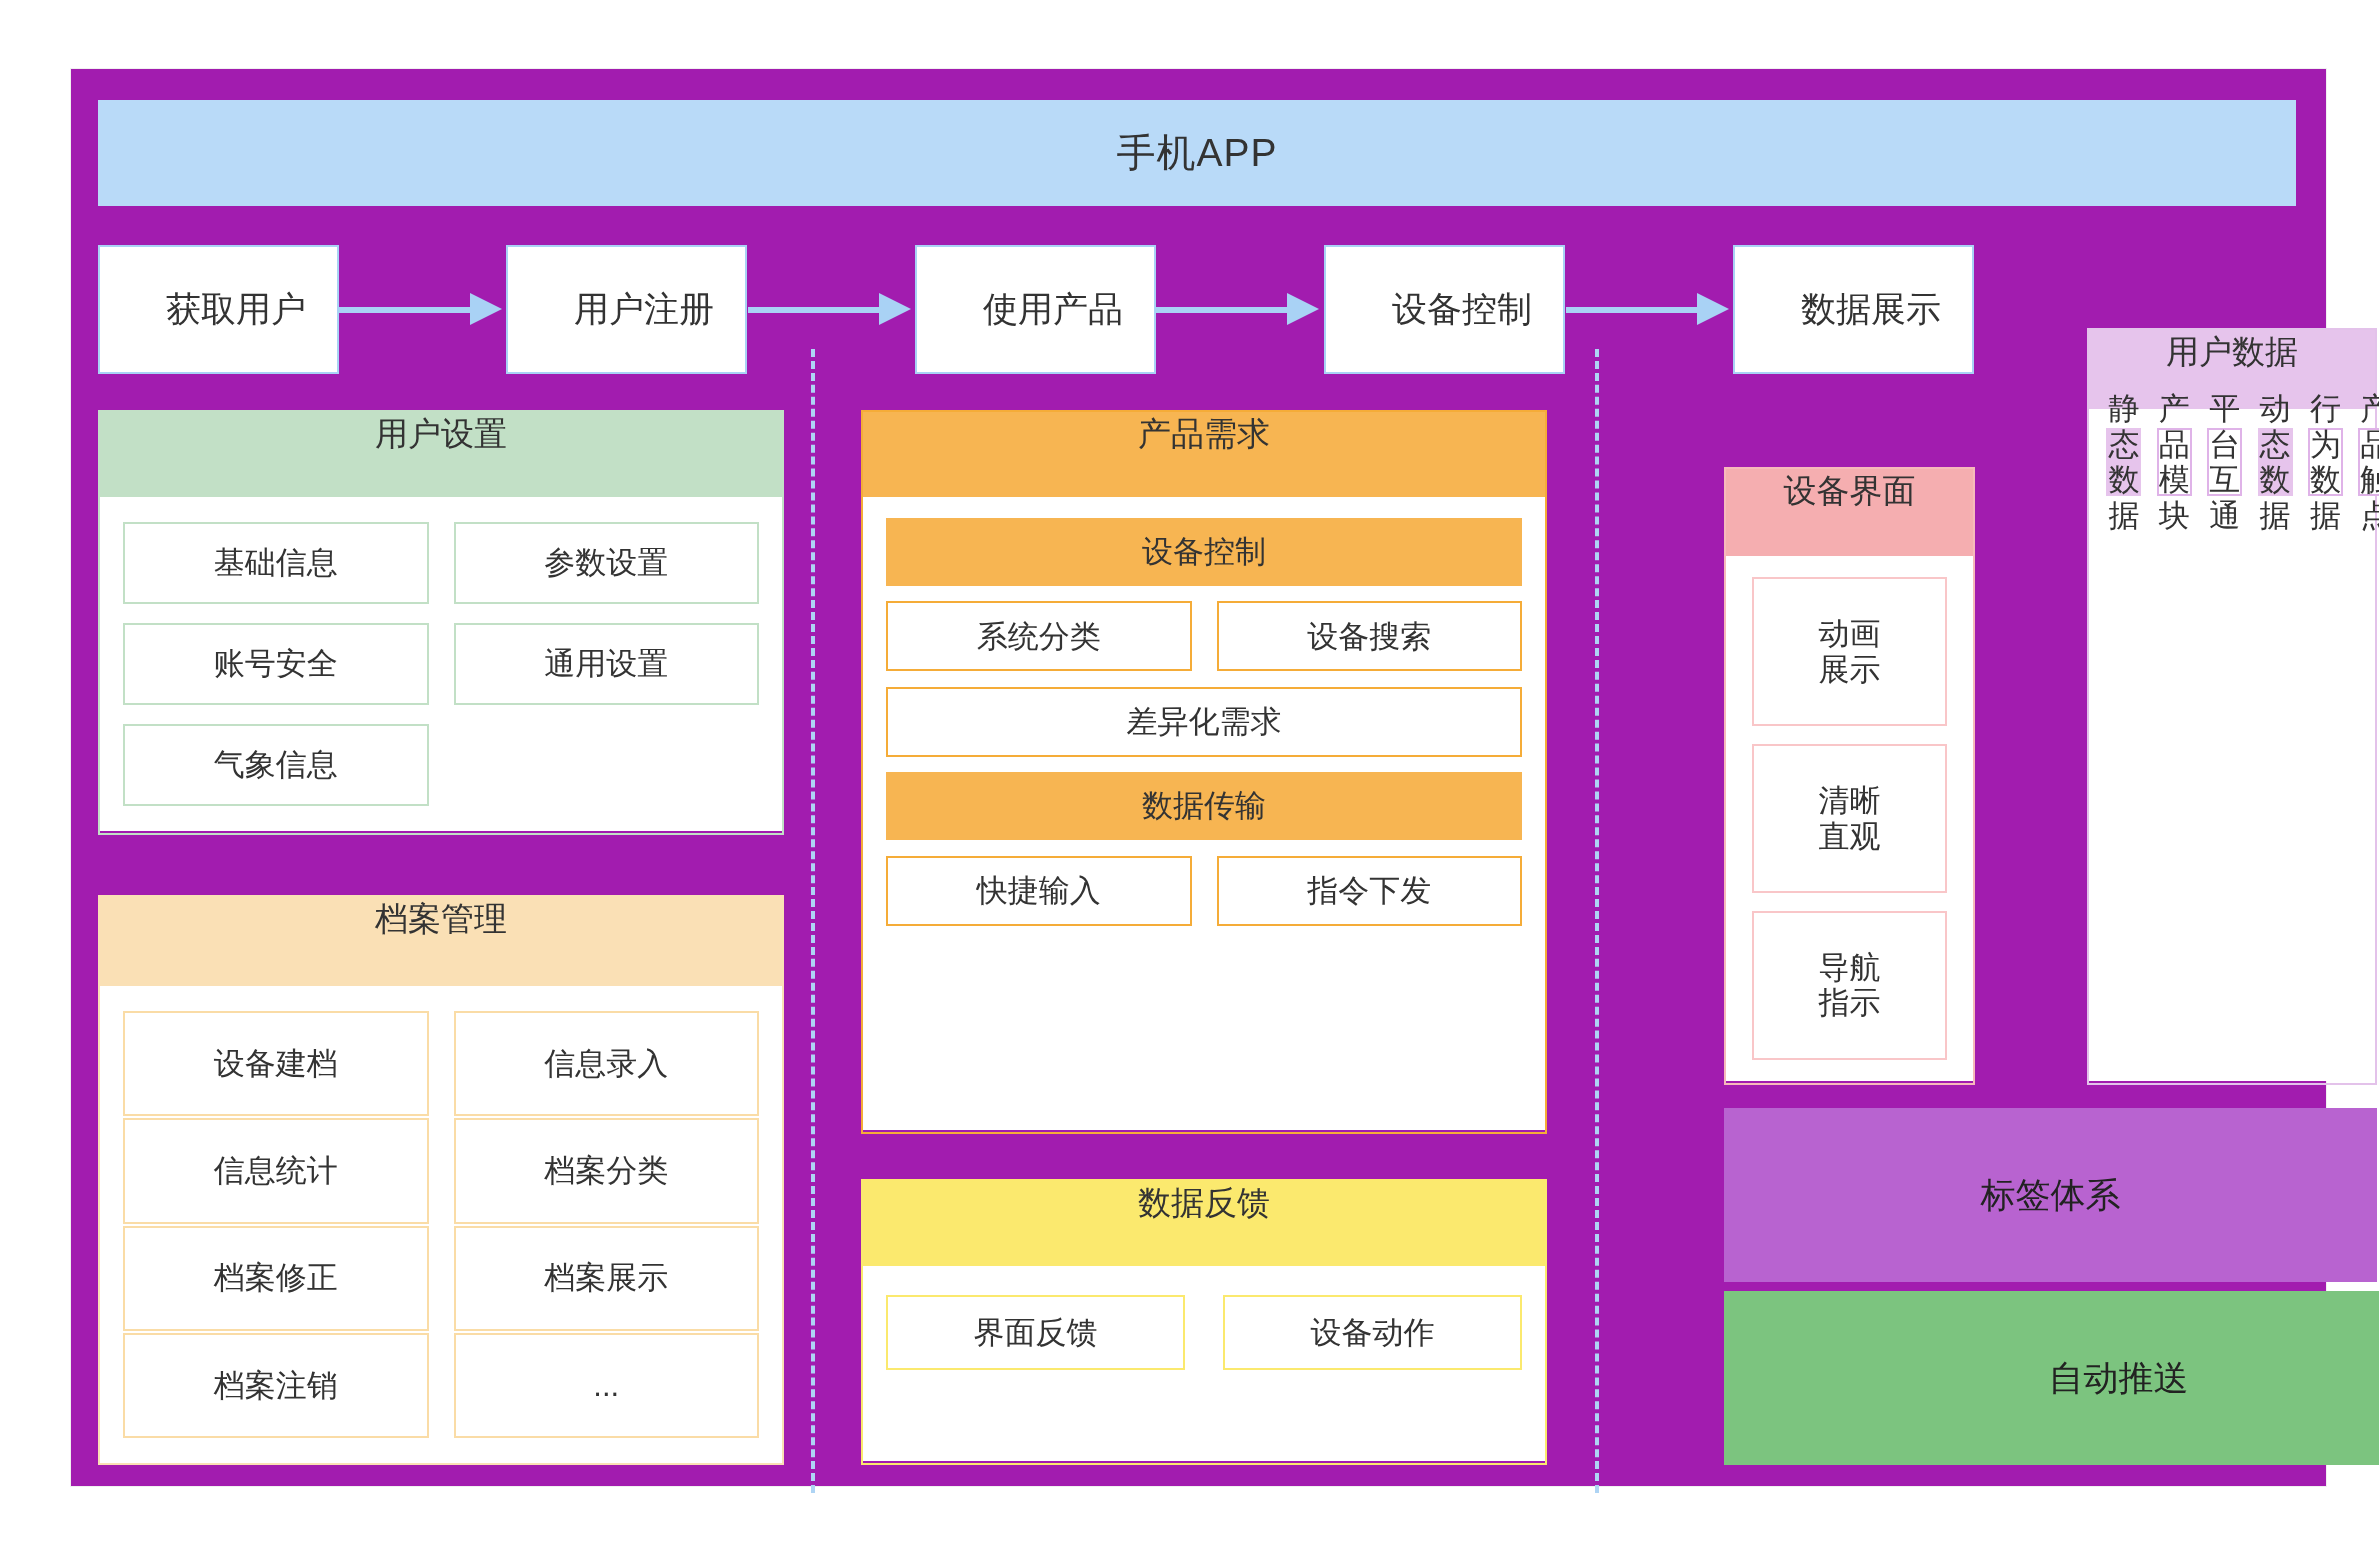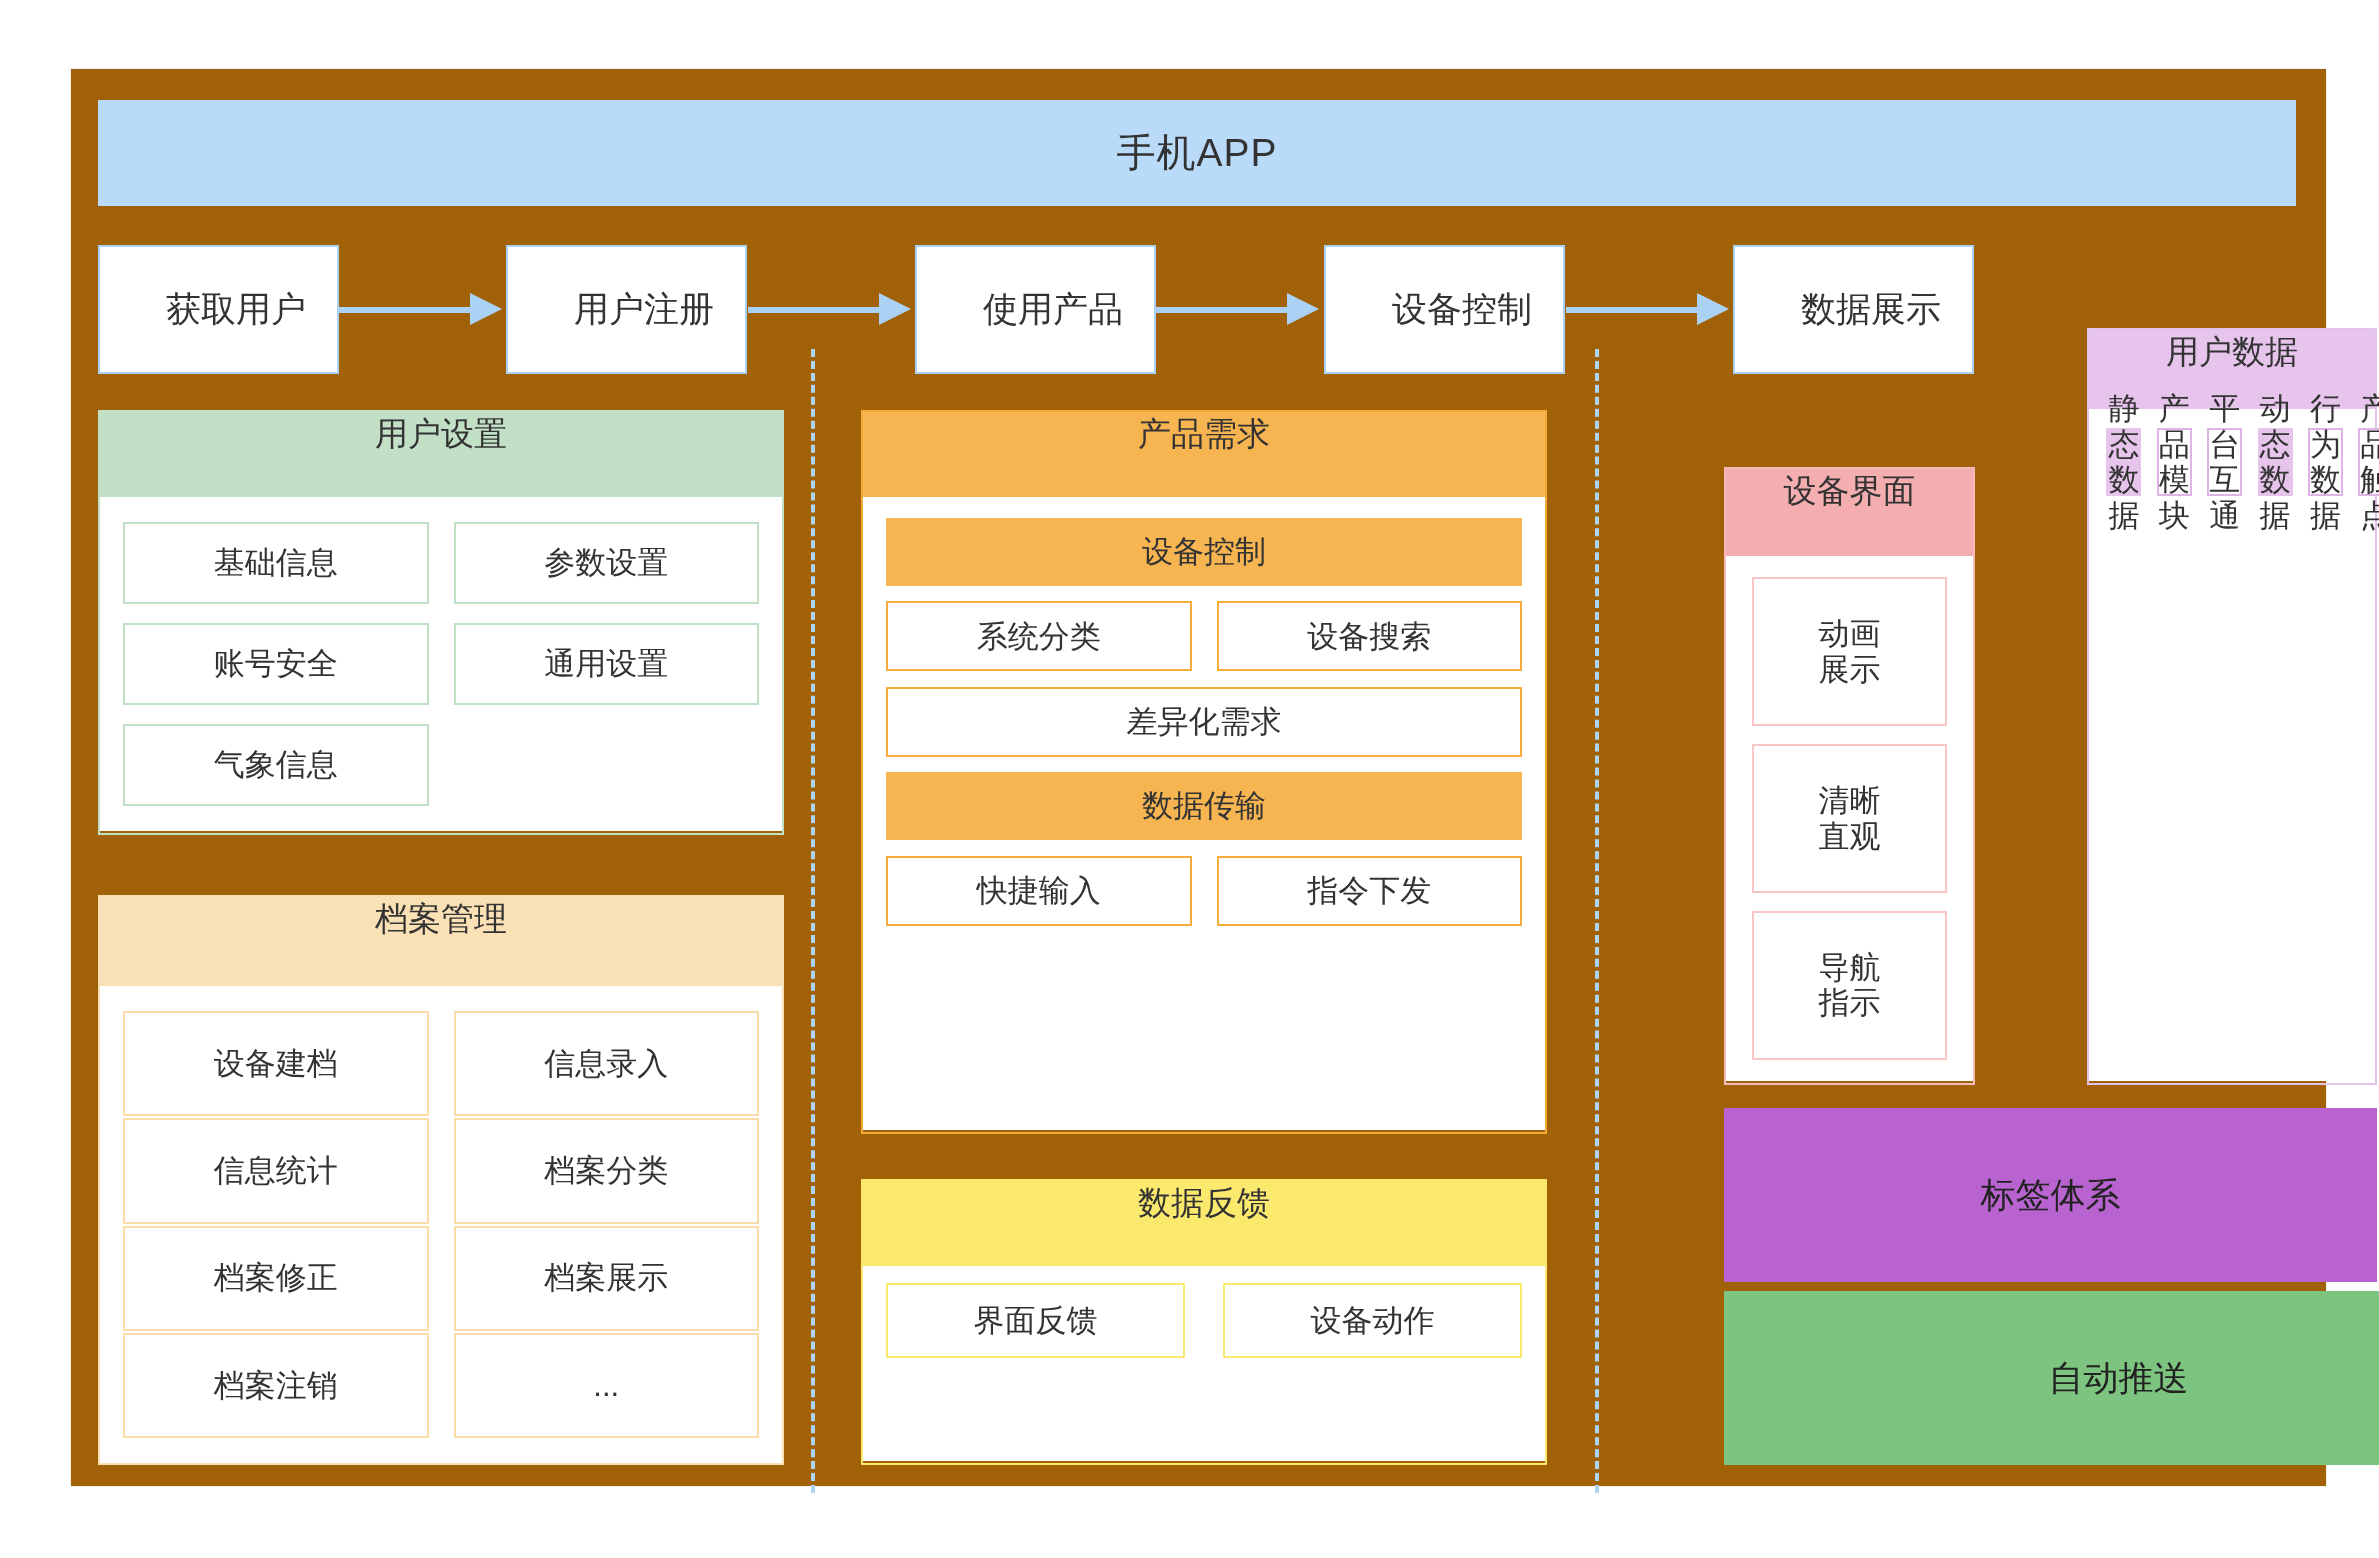--- a/index.html
+++ b/index.html
@@ -14,21 +14,21 @@
     color: #2b2b2b;
     overflow: hidden;
   }
 
   .canvas {
     position: absolute;
     left: 70px;
     top: 68px;
     width: 2257px;
     height: 1419px;
-    background: #a16207;
+    background: #a21caf;
     border: 1.9px solid #f0f0f0;
     box-sizing: border-box;
   }
 
   
   .app-banner {
     position: absolute;
     left: 27px;
     top: 31px;
     width: 2198px;
@@ -190,21 +190,21 @@
 
   
   #data-feedback {
     left: 790px; top: 1110px; width: 686px; height: 286px;
     border: 2.9px solid #fbe96e;
   }
   #data-feedback .panel-head {
     height: 85px; background: #fbe96e;
   }
   #data-feedback .panel-body {
-    height: 195px; padding: 17px 23px;
+    height: 195px; padding: 29px 23px;
     display: grid; grid-template-columns: 1fr 1fr; gap: 38px;
     align-content: start;
   }
   #data-feedback .chip { border: 2.9px solid #fbe96e; height: 75px; }
 
   
   #device-ui {
     left: 1653px; top: 398px; width: 251px; height: 618px;
     border: 2.9px solid #f7b9bb;
   }

